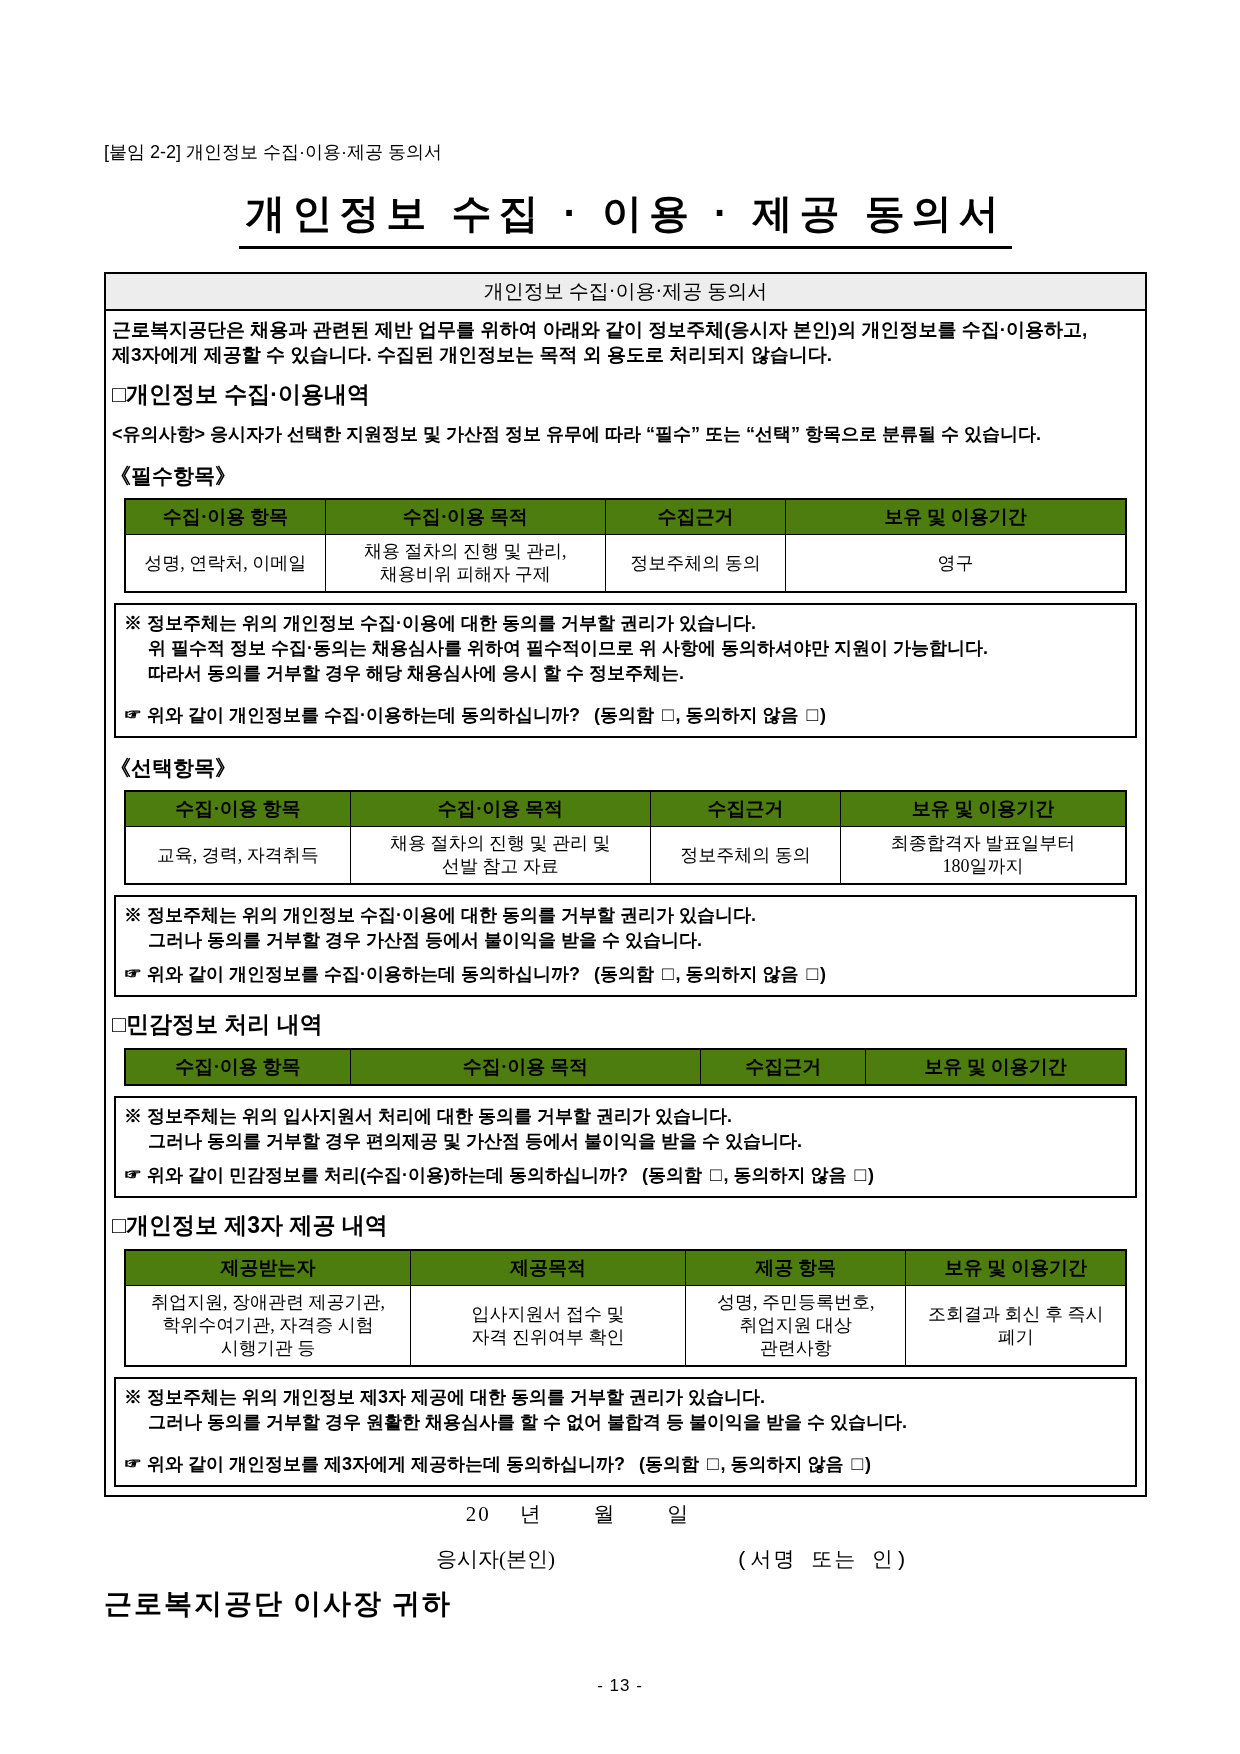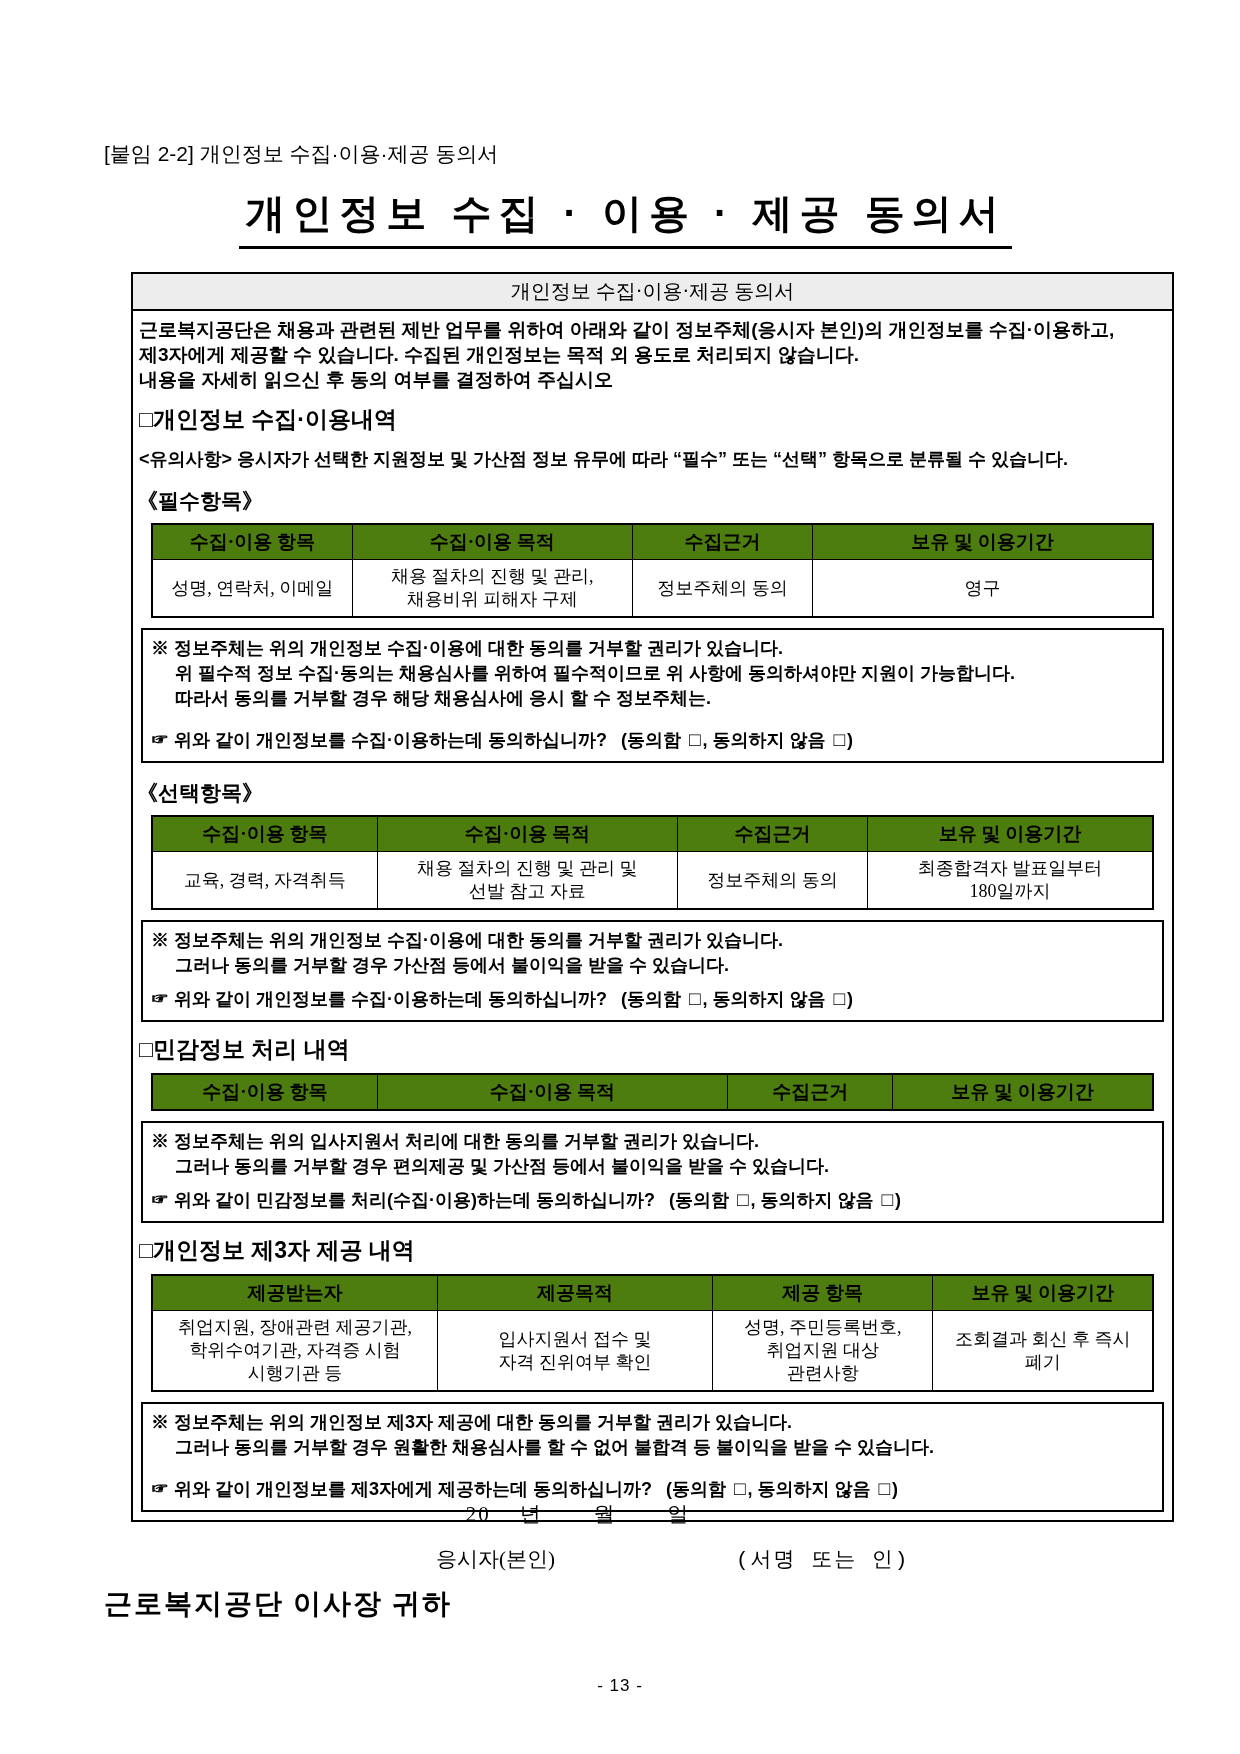--- a/index.html
+++ b/index.html
@@ -6,36 +6,36 @@
   html, body { margin: 0; padding: 0; }
   body {
     width: 1240px; height: 1754px;
     background: #ffffff; color: #000;
     font-family: "Liberation Sans", sans-serif;
   }
   .page { position: relative; width: 1240px; height: 1754px; overflow: hidden; }
 
   .attachment-label {
     position: absolute; top: 140px; left: 104px;
-    font-size: 21px; letter-spacing: 0px;
+    font-size: 18px; letter-spacing: 0px;
   }
   .main-title-wrap {
     position: absolute; top: 186px; left: 104px; width: 1043px;
     text-align: center;
   }
   .main-title {
     display: inline-block;
     font-size: 40px; font-weight: bold; letter-spacing: 7px;
     border-bottom: 3px solid #000; padding: 0 6px 5px 6px;
     font-family: "Liberation Sans", sans-serif;
   }
 
   .consent-box {
     position: absolute; top: 272px; left: 104px; width: 1043px;
-    border: 2px solid #000; background: #fff; padding-bottom: 8px; margin-left: 27px;
+    border: 2px solid #000; background: #fff; padding-bottom: 8px;
   }
   .box-header {
     background: #ededed; border-bottom: 2px solid #000;
     text-align: center; font-family: "Liberation Serif", serif;
     font-size: 20px; padding: 4px 0;
   }
   .intro { font-weight: bold; font-size: 19px; line-height: 25px; padding: 6px 6px 0 6px; }
   .sec-heading { font-weight: bold; font-size: 23px; padding: 12px 6px 0 6px; }
   .caution { font-weight: bold; font-size: 18px; padding: 12px 6px 0 6px; }
   .sub-label { font-weight: bold; font-size: 21px; padding: 16px 4px 0 4px; }
@@ -105,21 +105,20 @@
     <span class="main-title">개인정보  수집 · 이용 · 제공  동의서</span>
   </div>
 
   <div class="consent-box">
 
     <div class="box-header">개인정보 수집·이용·제공 동의서</div>
 
     <div class="intro">
       <div>근로복지공단은 채용과 관련된 제반 업무를 위하여 아래와 같이 정보주체(응시자 본인)의 개인정보를 수집·이용하고,</div>
       <div>제3자에게 제공할 수 있습니다. 수집된 개인정보는 목적 외 용도로 처리되지 않습니다.</div>
-      <div>내용을 자세히 읽으신 후 동의 여부를 결정하여 주십시오</div>
     </div>
 
     <div class="sec-heading">□개인정보 수집·이용내역</div>
 
     <div class="caution">&lt;유의사항&gt; 응시자가 선택한 지원정보 및 가산점 정보 유무에 따라 “필수” 또는 “선택” 항목으로 분류될 수 있습니다.</div>
 
     <div class="sub-label">《필수항목》</div>
 
     <table class="data">
       <colgroup>

